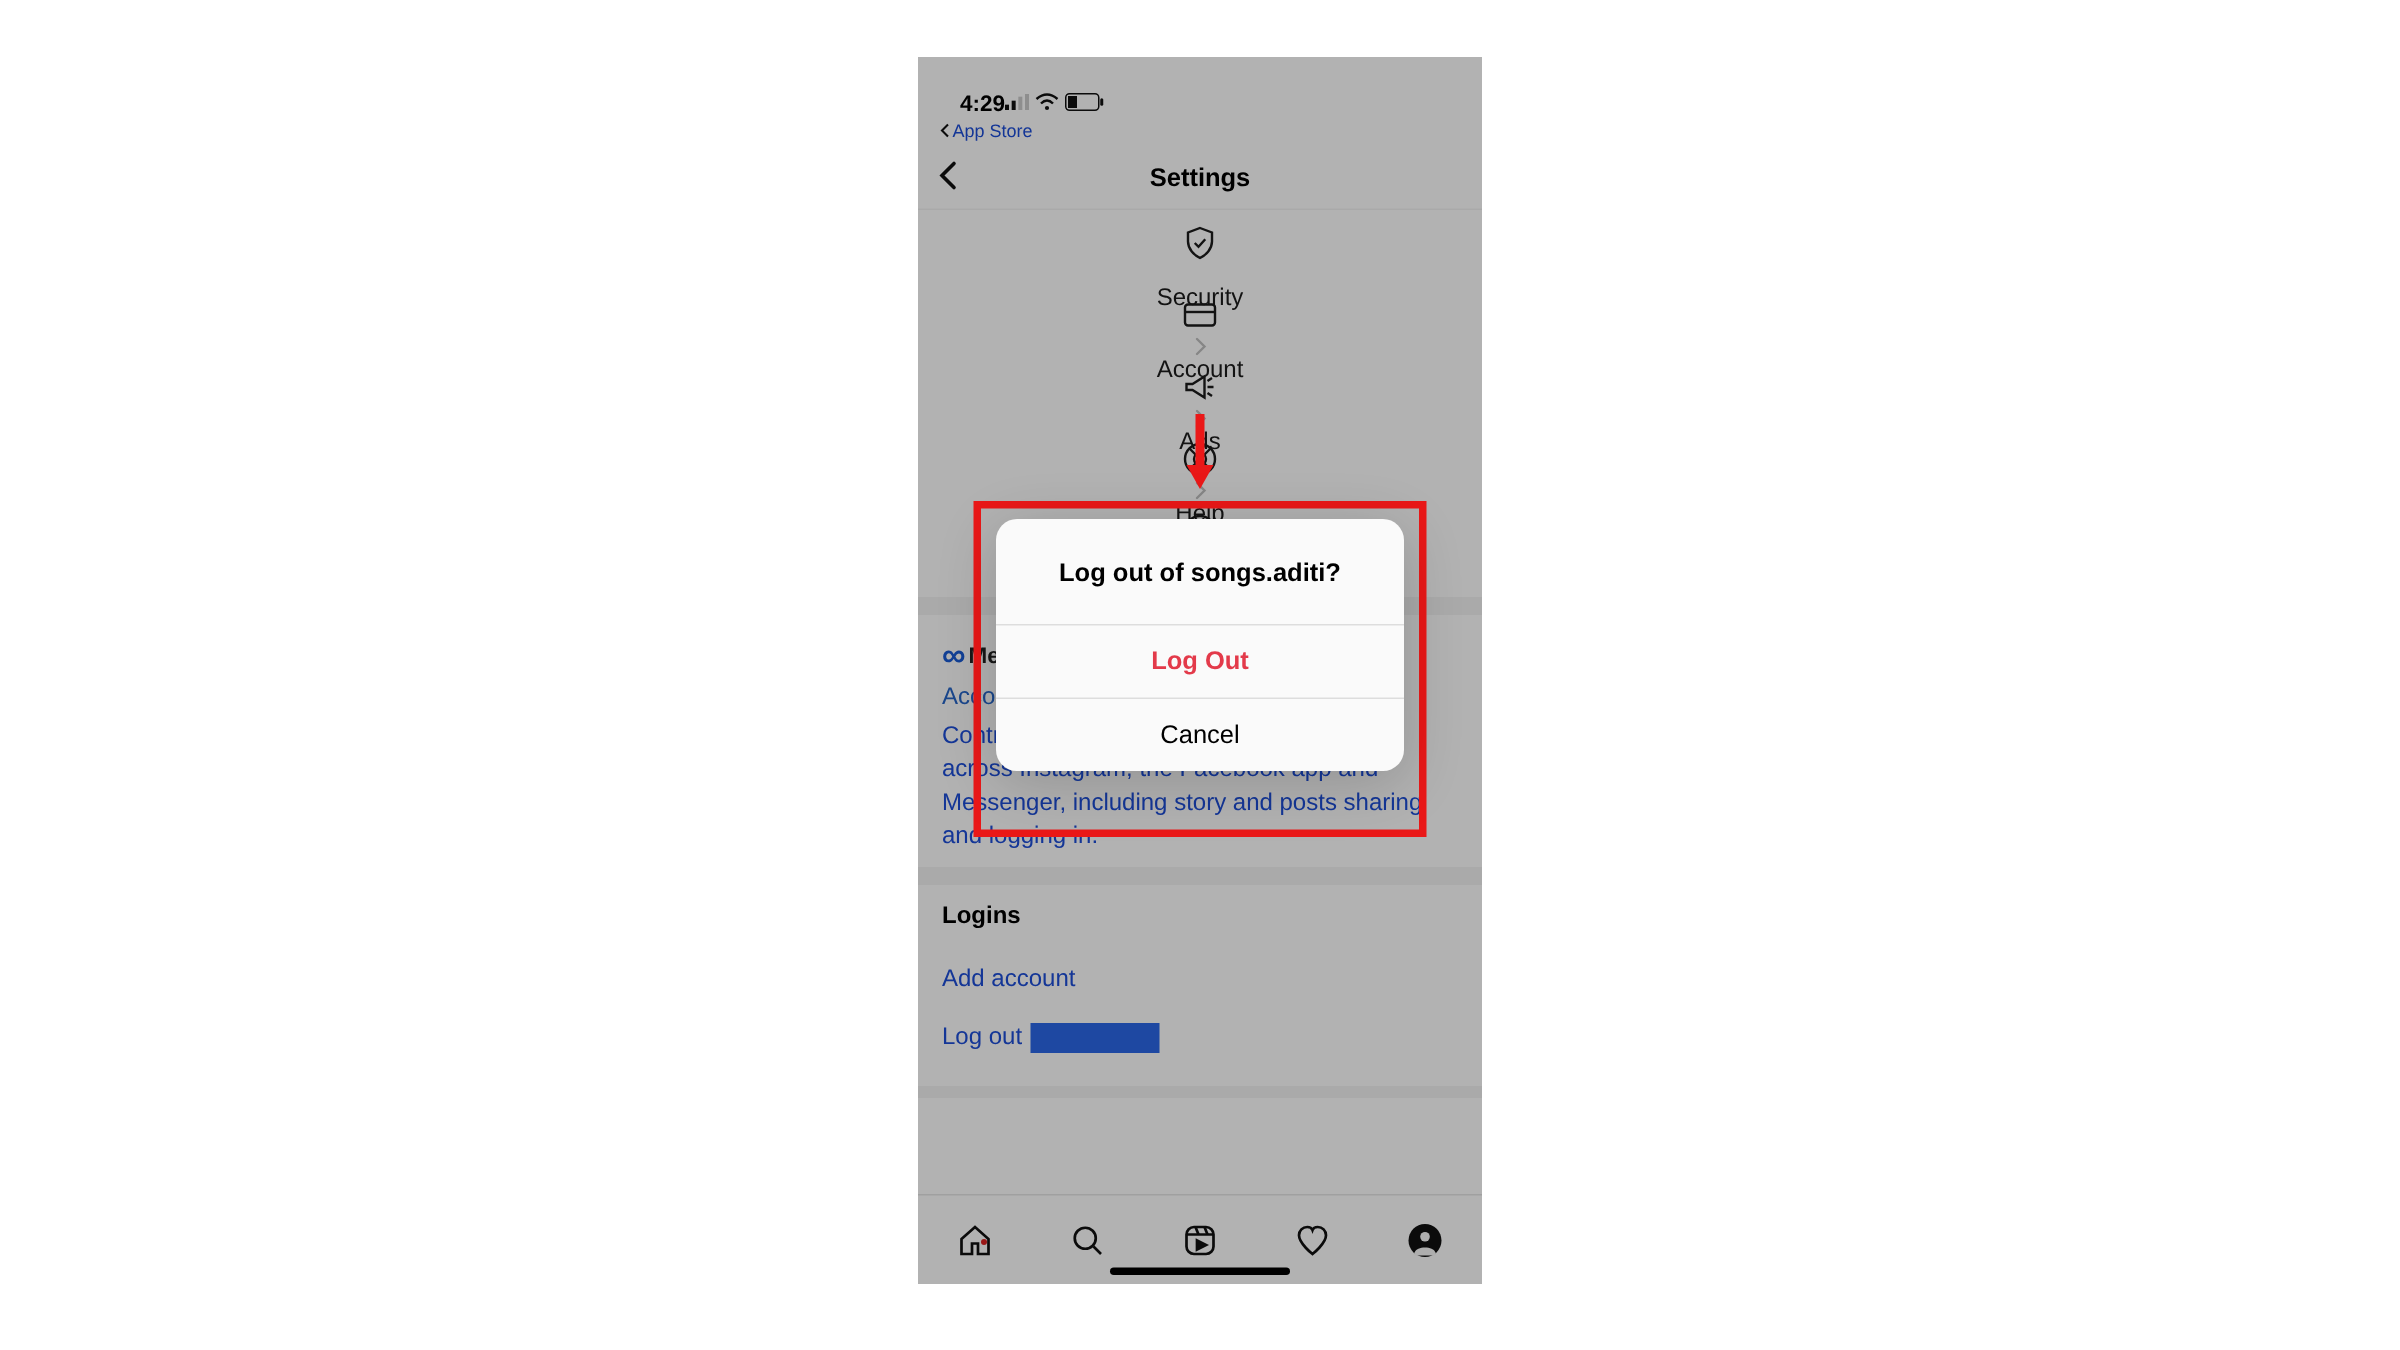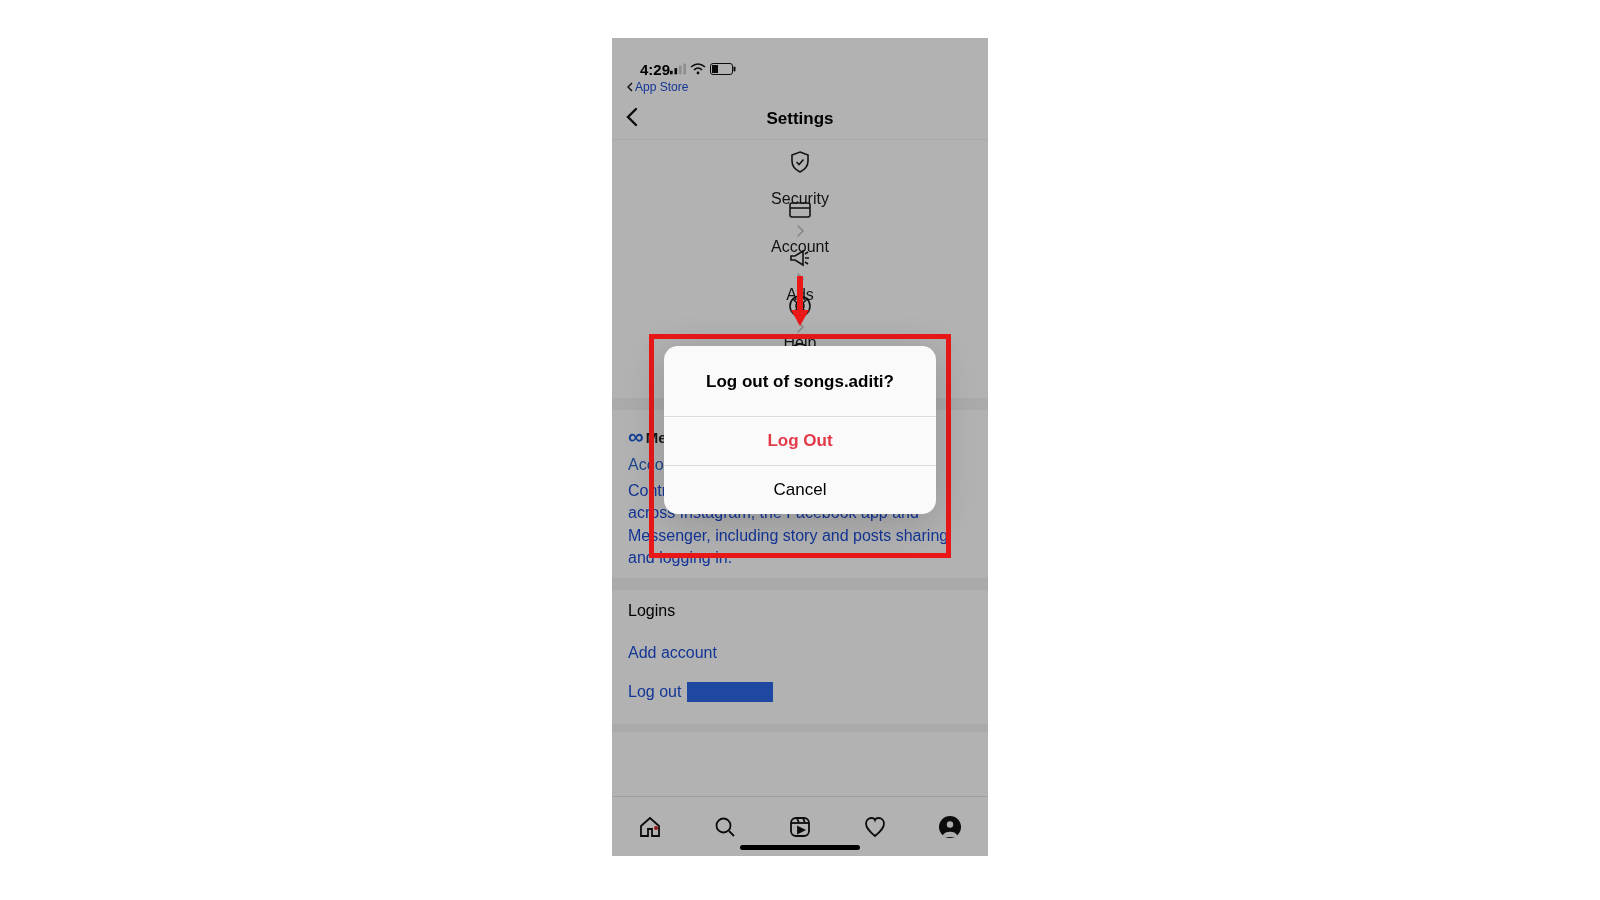--- a/index.html
+++ b/index.html
@@ -79,21 +79,21 @@
       margin-top: 8px;
     }
     .meta-logo { display: flex; align-items: center; gap: 4px; font-weight: 600; font-size: 15px; color: #222;}
     .meta-infinity { color: #1b5cd6; font-size: 22px; font-weight: 800; letter-spacing: -2px; }
     .accounts-link { color: #2766c9; font-size: 16px; margin-top: 6px; }
     .meta-desc { font-size: 16px; color: #1d4ed8; margin-top: 6px; line-height: 1.4; }
     .logins-section {
       border-top: 12px solid #f4f4f4;
       padding: 12px 16px 0 16px;
     }
-    .logins-title { font-weight: 400; font-size: 16px; margin-bottom: 14px; }
+    .logins-title { font-weight: 700; font-size: 16px; margin-bottom: 14px; }
     .link-item { color: #1d4ed8; font-size: 16px; padding: 10px 0; }
     .logout-row { display: flex; align-items: center; gap: 6px; }
     .redact-box { width: 86px; height: 20px; background: #2b68e8; }
     .bottom-spacer { height: 60px; border-top: 8px solid #f4f4f4; margin-top: 12px; }
     .tab-bar {
       position: absolute;
       bottom: 0;
       left: 0; right: 0;
       height: 60px;
       display: flex;

